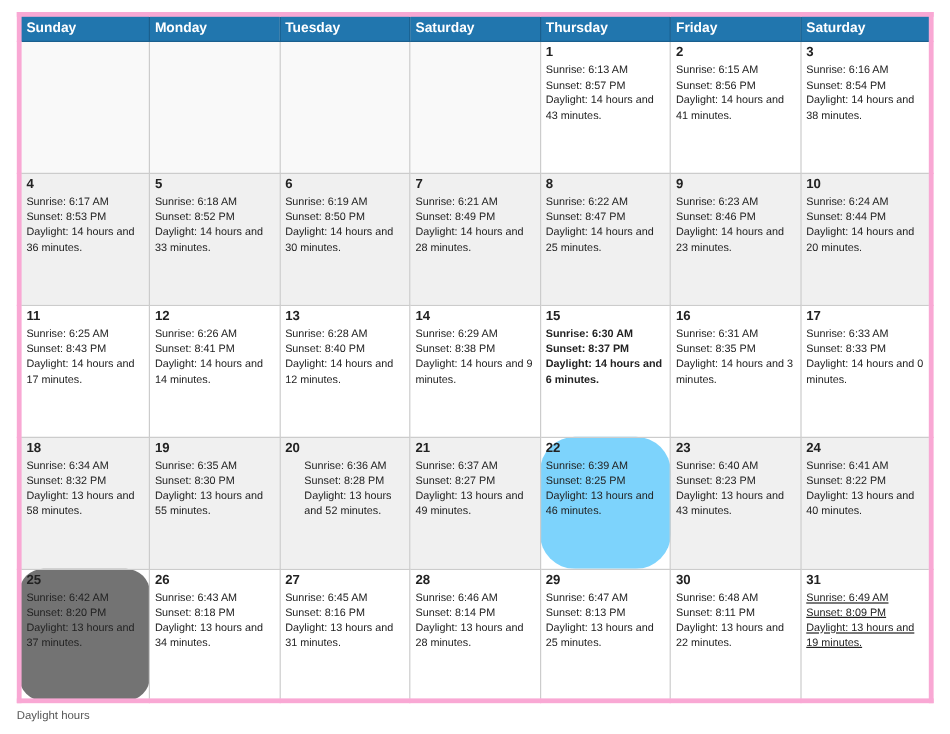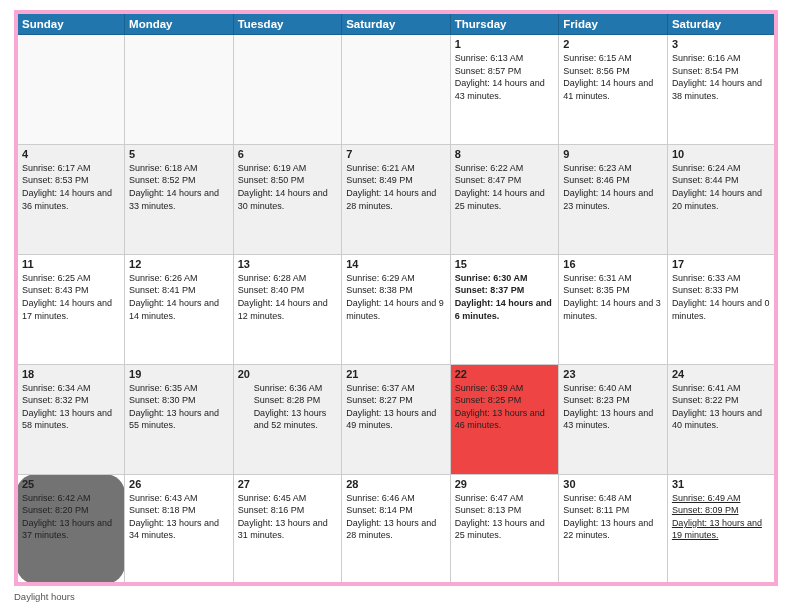--- a/index.html
+++ b/index.html
@@ -255,21 +255,21 @@
             <div class="day-info" style="white-space: pre-line; margin-left: 16px;">Sunrise: 6:36 AM
 Sunset: 8:28 PM
 Daylight: 13 hours and 52 minutes.</div>
           </td>
           <td style="background: rgb(240, 240, 240);">
             <span class="day-num">21</span>
             <div class="day-info" style="white-space: pre-line;">Sunrise: 6:37 AM
 Sunset: 8:27 PM
 Daylight: 13 hours and 49 minutes.</div>
           </td>
-          <td style="background: #ef4444;">
+          <td style="background: #7dd3fc; border-radius: 29px;">
             <span class="day-num">22</span>
             <div class="day-info" style="white-space: pre-line;">Sunrise: 6:39 AM
 Sunset: 8:25 PM
 Daylight: 13 hours and 46 minutes.</div>
           </td>
           <td style="background: rgb(240, 240, 240);">
             <span class="day-num">23</span>
             <div class="day-info" style="white-space: pre-line;">Sunrise: 6:40 AM
 Sunset: 8:23 PM
 Daylight: 13 hours and 43 minutes.</div>

